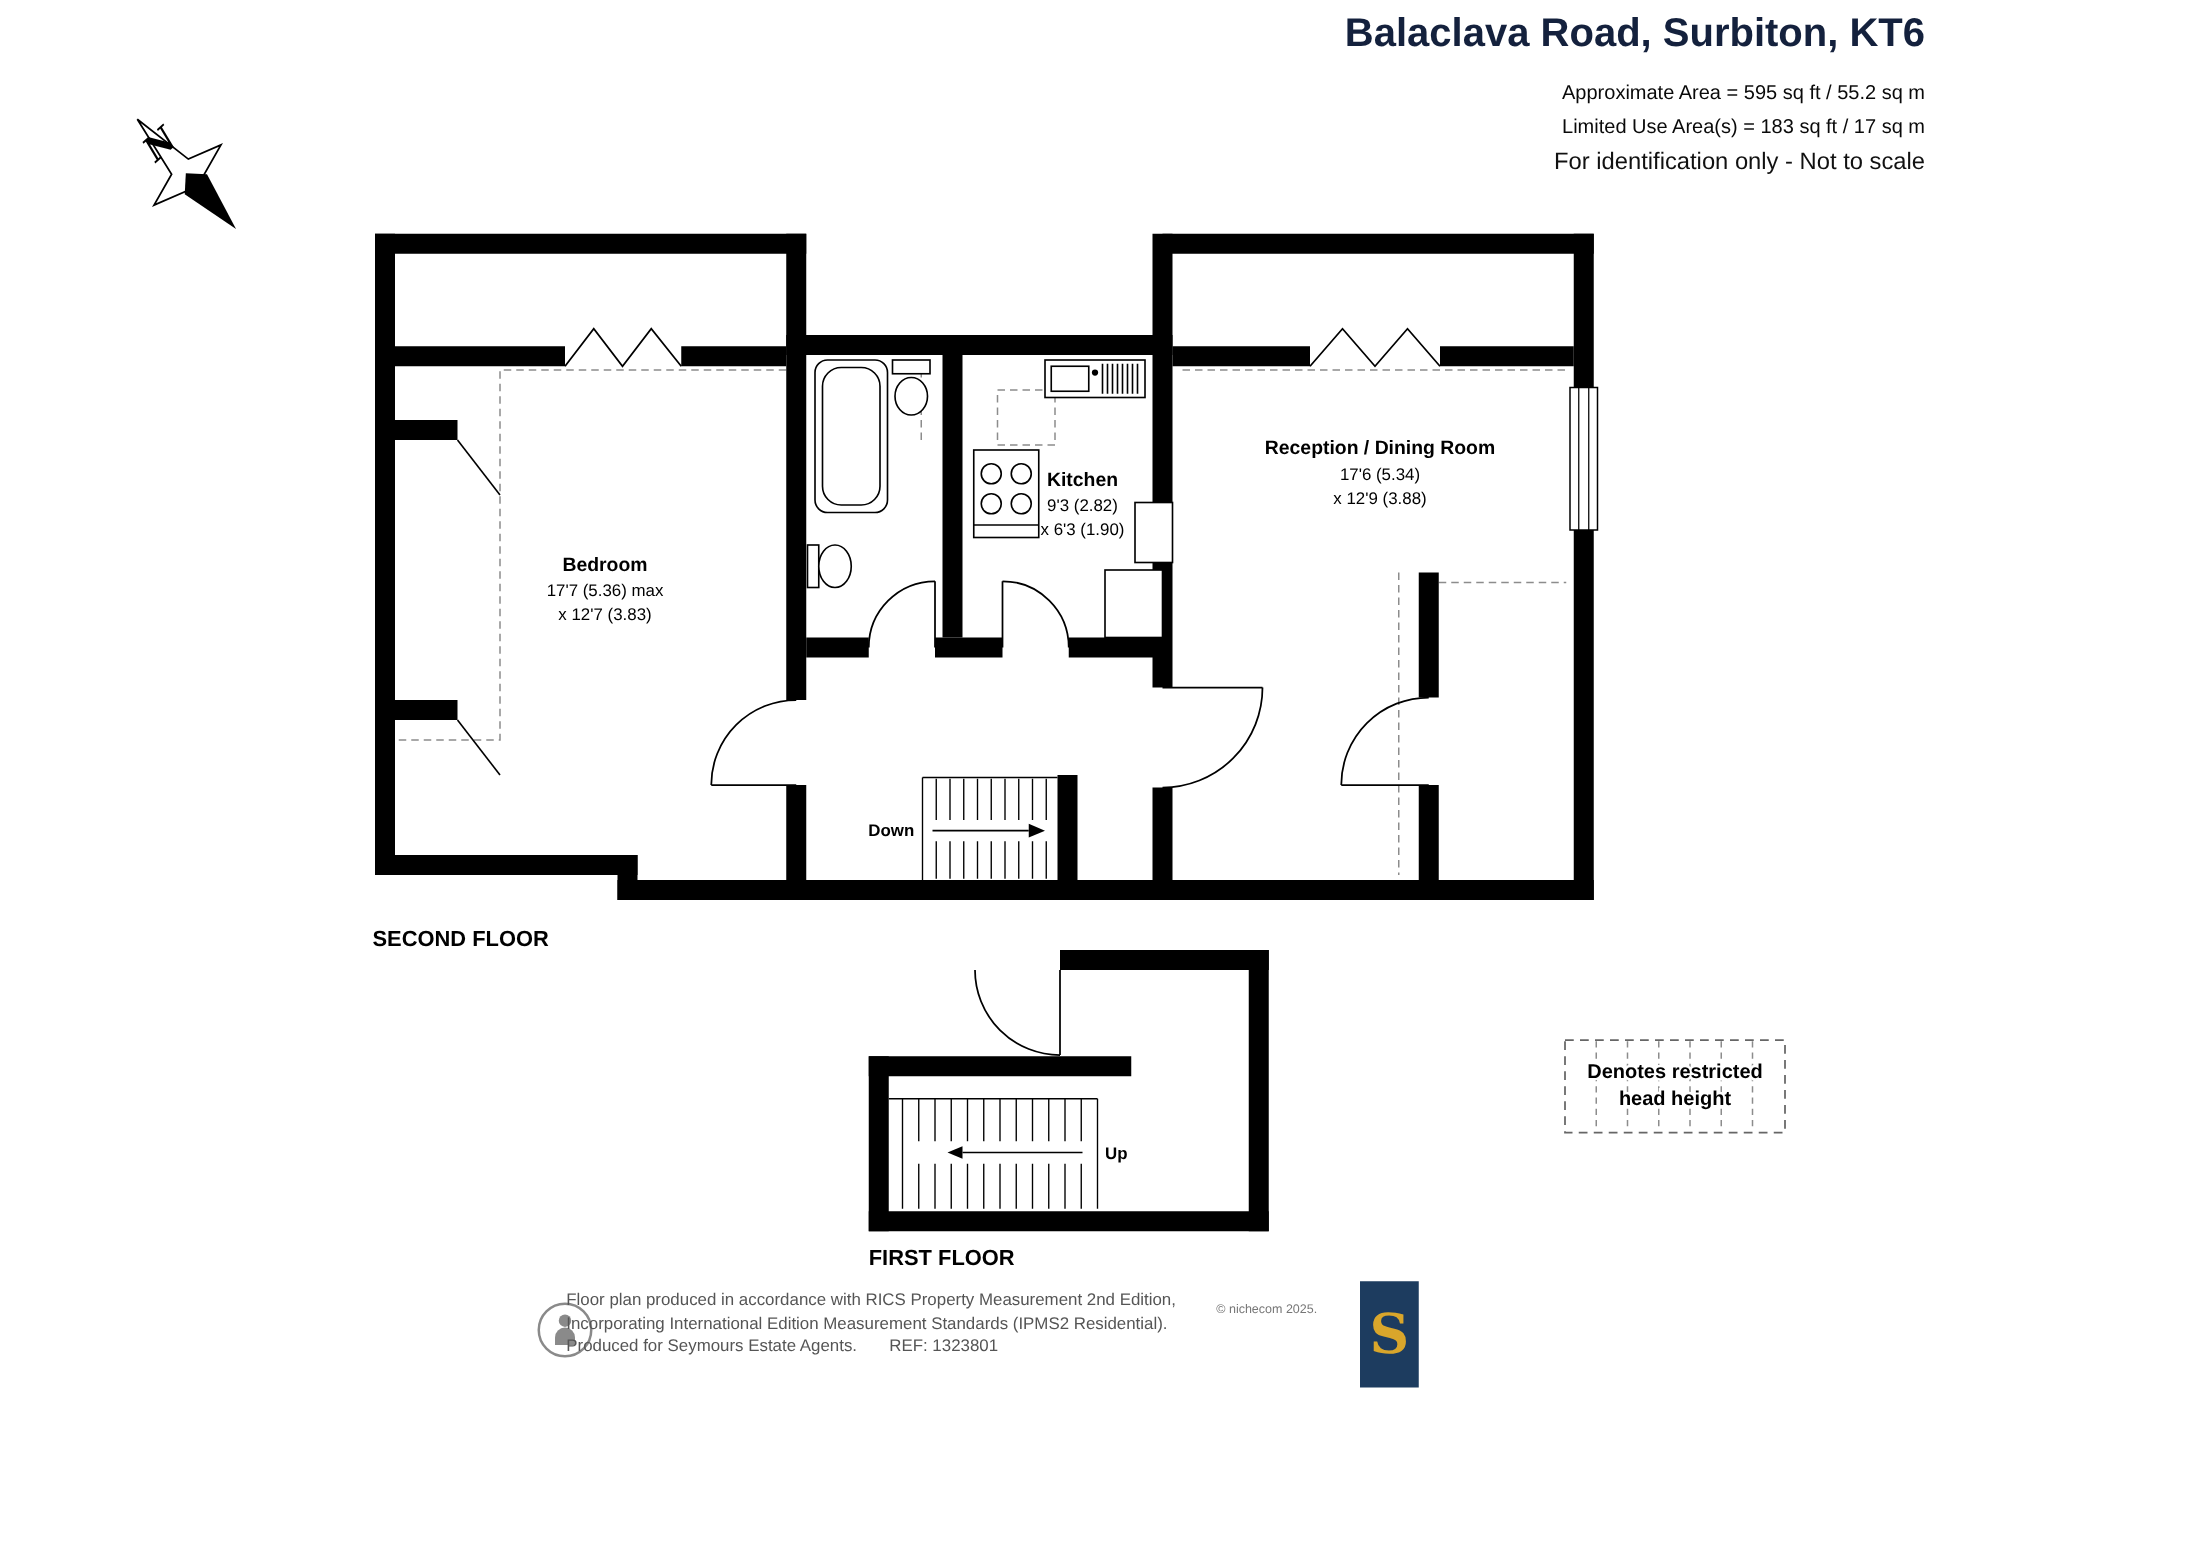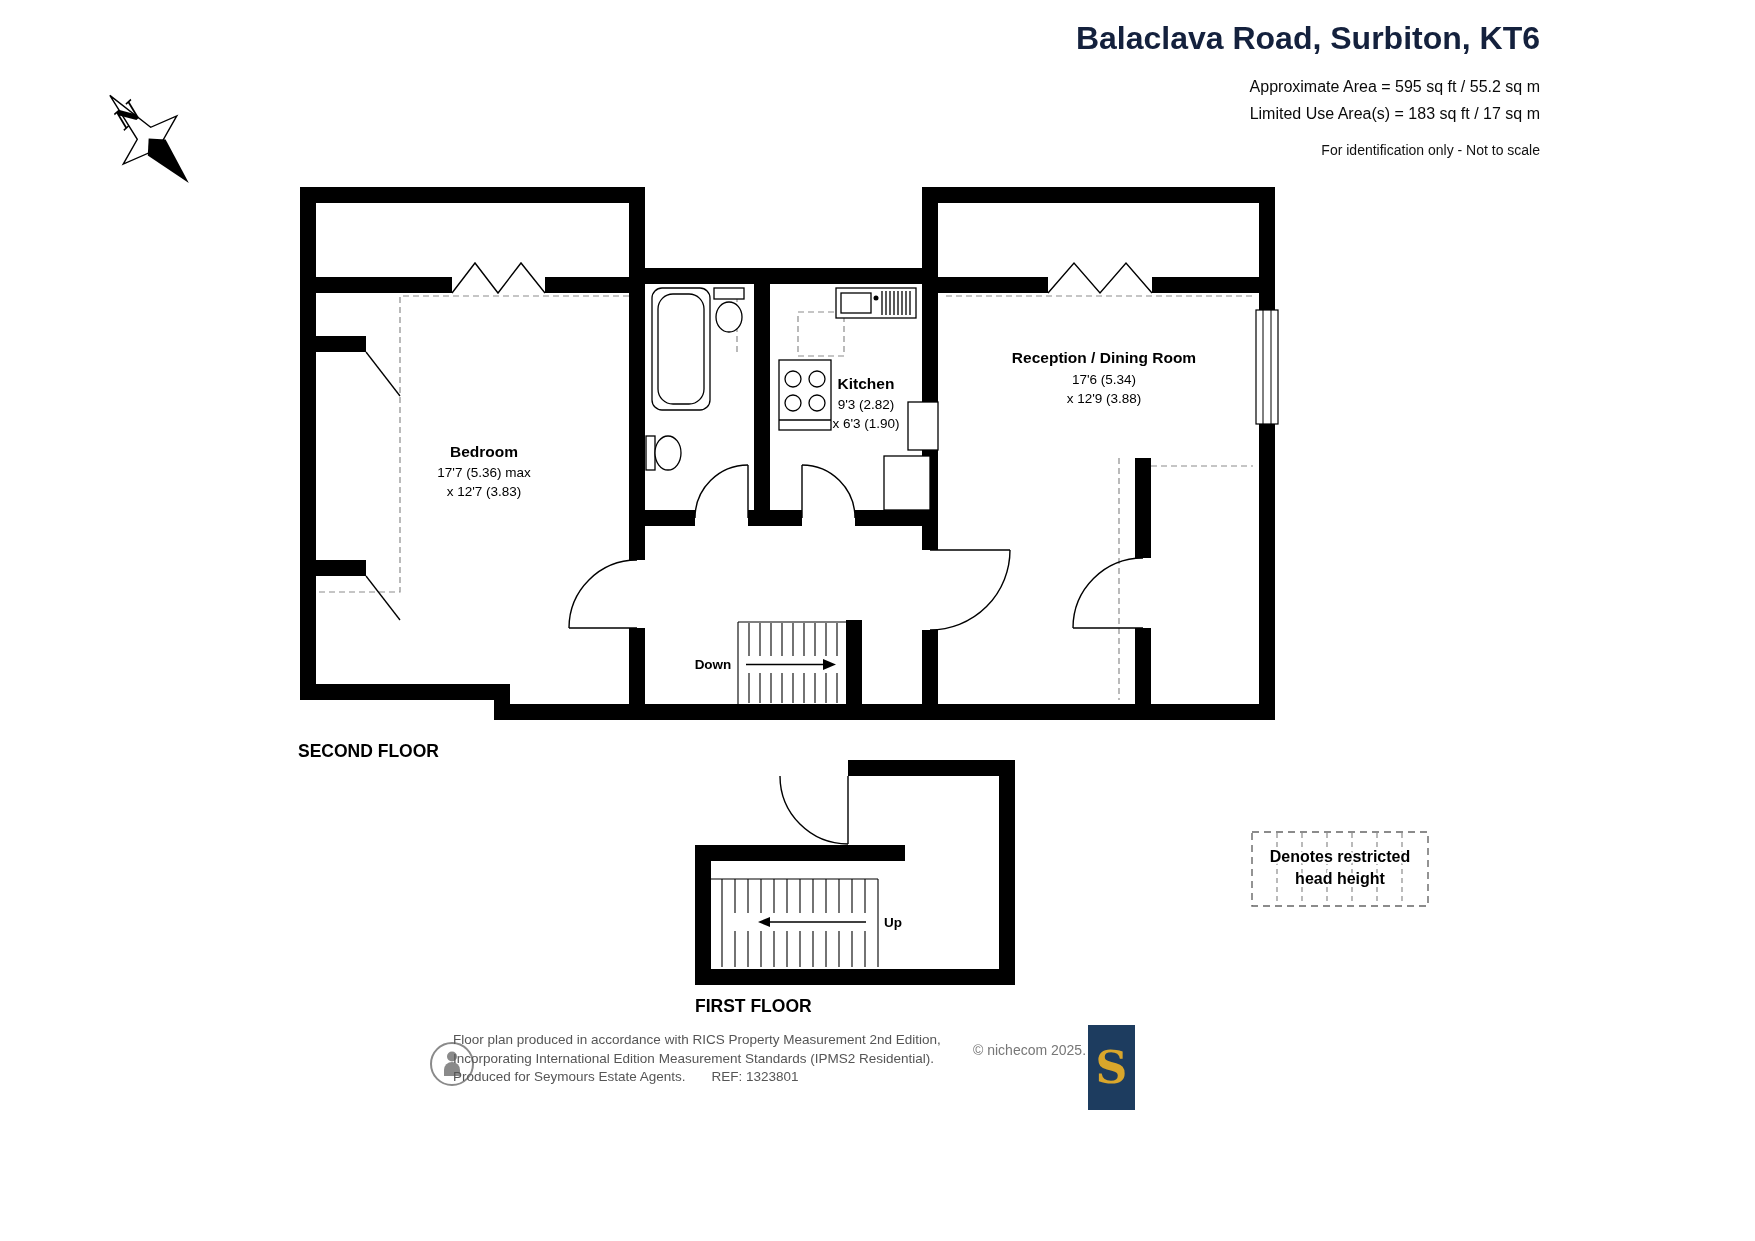--- a/index.html
+++ b/index.html
@@ -1,39 +1,39 @@
 <!DOCTYPE html>
 <html><head>
 <meta charset="utf-8">
 <style>
   html,body { margin:0; padding:0; background:#fff; }
   .page { position:relative; width:1755px; height:1241px; background:#fff; overflow:hidden;
           font-family:"Liberation Sans", sans-serif; color:#000; }
 
   
-  .header { position:absolute; top:20px; right:215px; text-align:right; }
+  .header { position:absolute; top:8px; right:215px; text-align:right; }
   .header .title { font-size:32px; font-weight:bold; color:#14213d; margin-bottom:16px; }
   .header .area-line { font-size:16px; line-height:27px; color:#0a0a0a; }
-  .header .note { font-size:14px; margin-top:15px; color:#111; }
+  .header .note { font-size:19px; margin-top:4px; color:#111; }
 
   
   svg { position:absolute; left:0; top:0; }
   .room-name  { font:bold 15.5px "Liberation Sans", sans-serif; fill:#000; }
   .room-dim   { font:13.5px "Liberation Sans", sans-serif; fill:#000; }
   .floor-label{ font:bold 17.5px "Liberation Sans", sans-serif; fill:#000; }
   .stair-label{ font:bold 13.5px "Liberation Sans", sans-serif; fill:#000; }
   .legend-text{ font:bold 16px "Liberation Sans", sans-serif; fill:#000;
                 paint-order:stroke; stroke:#fff; stroke-width:4px; }
   .compass-n  { font:italic bold 27px "DejaVu Serif", serif; fill:#000; }
 
   
   .footer-text { position:absolute; left:453px; top:1031px; font-size:13.5px;
                  line-height:18.5px; color:#555; }
   .footer-text .ref { margin-left:22px; }
-  .copyright { position:absolute; left:973px; top:1042px; font-size:14px; color:#777; }
+  .copyright { position:absolute; left:973px; top:1042px; font-size:10px; color:#777; }
   .brand-logo { position:absolute; left:1088px; top:1025px; width:47px; height:85px;
                 background:#1d3c5f; display:flex; align-items:center; justify-content:center; }
   .brand-logo span { font-family:"DejaVu Serif", serif; font-weight:bold;
                      font-size:44px; color:#d9a62b; }
 </style>
 </head>
 <body>
 
 <div class="page">
 

